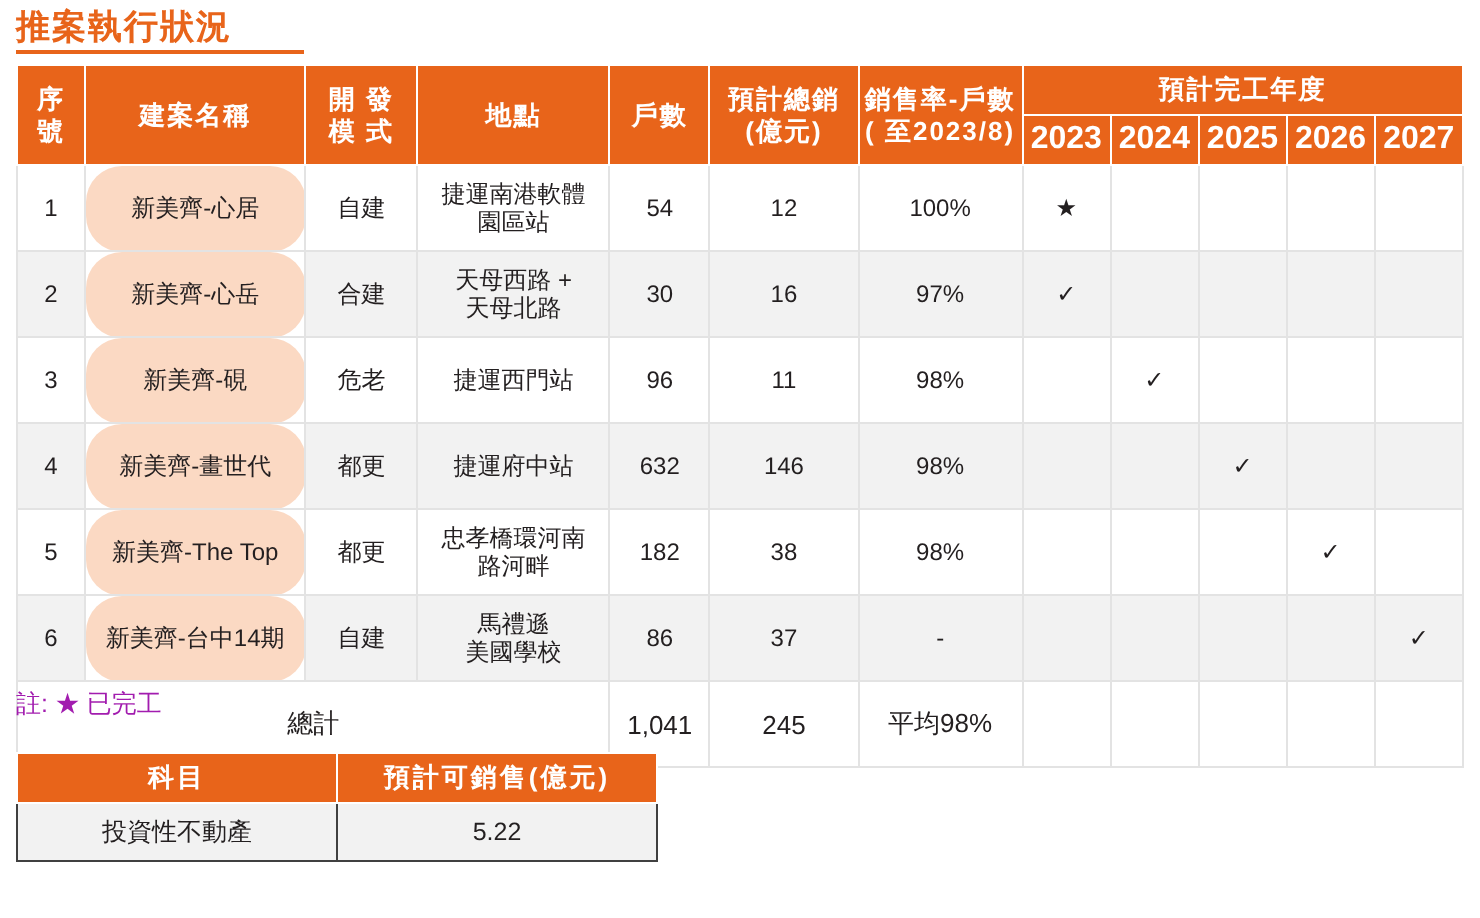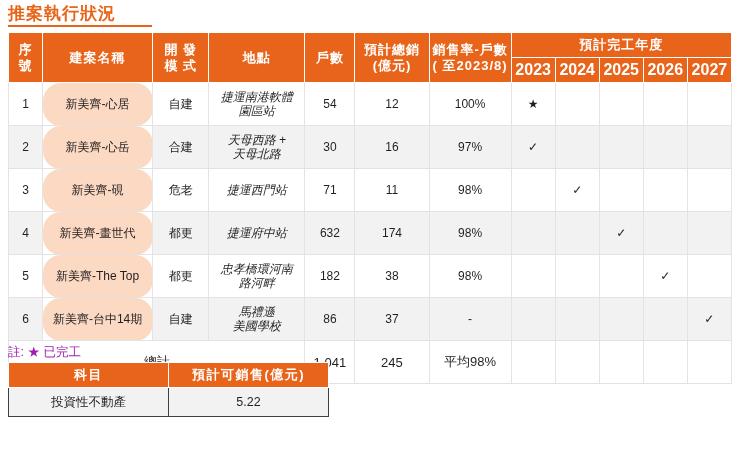--- a/index.html
+++ b/index.html
@@ -81,21 +81,20 @@
     font-weight: normal;
     font-size: 12.5px;
     border-radius: 18px;
   }
   tr.alt td.namecell {
     background: #FBD9C3 !important;
   }
   td.place {
     font-size: 12.5px;
     line-height: 14px;
-    font-style: italic;
   }
   td.mode {
     font-size: 12.5px;
   }
   td.num {
     font-size: 13px;
   }
   td.check {
     font-size: 14px;
     color: #231f20;
@@ -113,21 +112,21 @@
     position: absolute;
     left: 8px;
     top: 344px;
     font-size: 12.5px;
     color: #a21caf;
   }
   
   table.sub2 {
     position: absolute;
     left: 8px;
-    top: 362px;
+    top: 376px;
     border-collapse: collapse;
     table-layout: fixed;
     width: 320px;
     padding-left: 40px;
   }
   table.sub2 th {
     background: #E8641A;
     color: #ffffff;
     font-weight: bold;
     font-size: 13px;
@@ -221,36 +220,36 @@
         <td class="check"></td>
         <td class="check"></td>
         <td class="check"></td>
         <td class="check"></td>
       </tr>
       <tr>
         <td class="num">3</td>
         <td class="namecell">新美齊-硯</td>
         <td class="mode">危老</td>
         <td class="place">捷運西門站</td>
-        <td class="num">71</td>
+        <td class="num">96</td>
         <td class="num">11</td>
         <td class="num">98%</td>
         <td class="check"></td>
         <td class="check">✓</td>
         <td class="check"></td>
         <td class="check"></td>
         <td class="check"></td>
       </tr>
       <tr class="alt">
         <td class="num">4</td>
         <td class="namecell">新美齊-畫世代</td>
         <td class="mode">都更</td>
         <td class="place">捷運府中站</td>
         <td class="num">632</td>
-        <td class="num">174</td>
+        <td class="num">146</td>
         <td class="num">98%</td>
         <td class="check"></td>
         <td class="check"></td>
         <td class="check">✓</td>
         <td class="check"></td>
         <td class="check"></td>
       </tr>
       <tr>
         <td class="num">5</td>
         <td class="namecell">新美齊-The Top</td>

